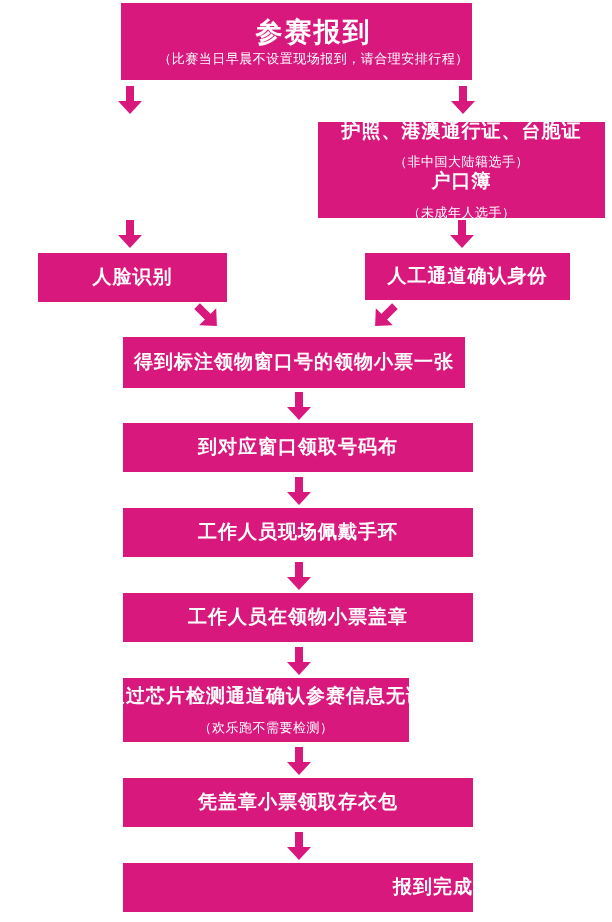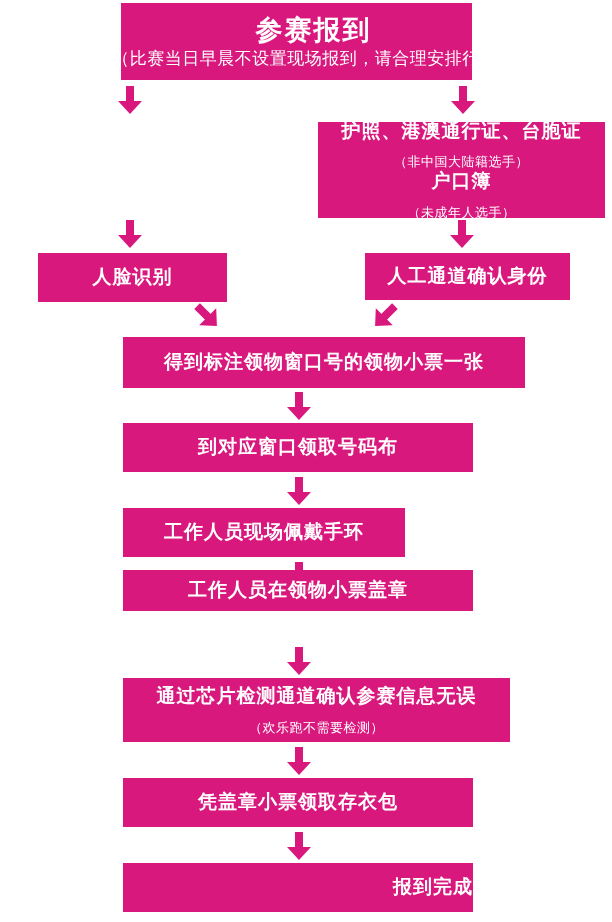--- a/index.html
+++ b/index.html
@@ -34,33 +34,33 @@
     letter-spacing:1px;
     white-space:nowrap;
   }
   .subtitle{
     font-size:13px;
     letter-spacing:0.5px;
     white-space:nowrap;
     margin-top:12px;
   }
   #b-start .title{font-size:27px;letter-spacing:2px;}
-  #b-start .subtitle{font-size:17px;margin-top:3px;}
+  #b-start .subtitle{font-size:13px;margin-top:3px;}
 
   
   #b-start  {left:121px; top:3px;   width:351px; height:77px;padding-left:34px;}
   #b-left2  {left:37px;  top:122px; width:186px; height:91px;}
   #b-right2 {left:318px; top:122px; width:287px; height:96px;}
   #b-left3  {left:38px;  top:253px; width:189px; height:49px;}
   #b-right3 {left:365px; top:253px; width:205px; height:47px;}
-  #m1{left:123px; top:337px; width:402px; height:51px;}
+  #m1{left:123px; top:337px; width:342px; height:51px;}
   #m2{left:123px; top:423px; width:350px; height:49px;}
-  #m3{left:123px; top:508px; width:282px; height:49px;}
-  #m4{left:123px; top:570px; width:350px; height:41px;}
-  #m5{left:123px; top:678px; width:387px; height:64px;}
+  #m3{left:123px; top:508px; width:350px; height:49px;}
+  #m4{left:123px; top:593px; width:350px; height:49px;}
+  #m5{left:123px; top:678px; width:286px; height:64px;}
   #m6{left:123px; top:778px; width:350px; height:49px;}
   #m7{left:123px; top:863px; width:350px; height:49px;align-items:flex-end;}
 
   
   .arrow{position:absolute;width:26px;height:28px;}
   .arrow .shaft{
     position:absolute;left:9px;top:0;width:8px;height:16px;
     background:var(--accent);
   }
   .arrow .head{

